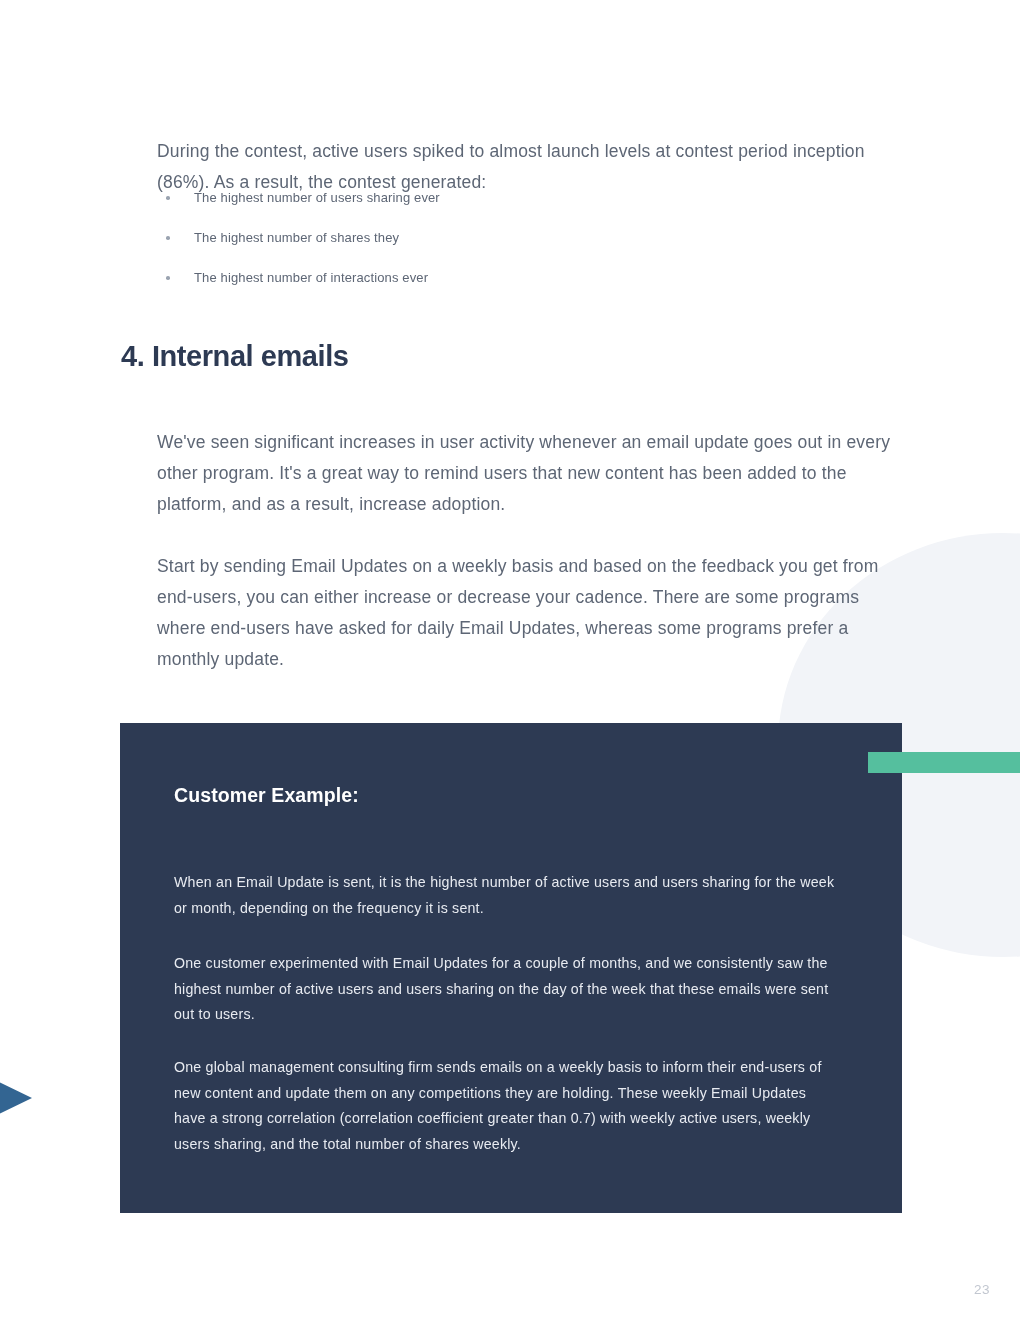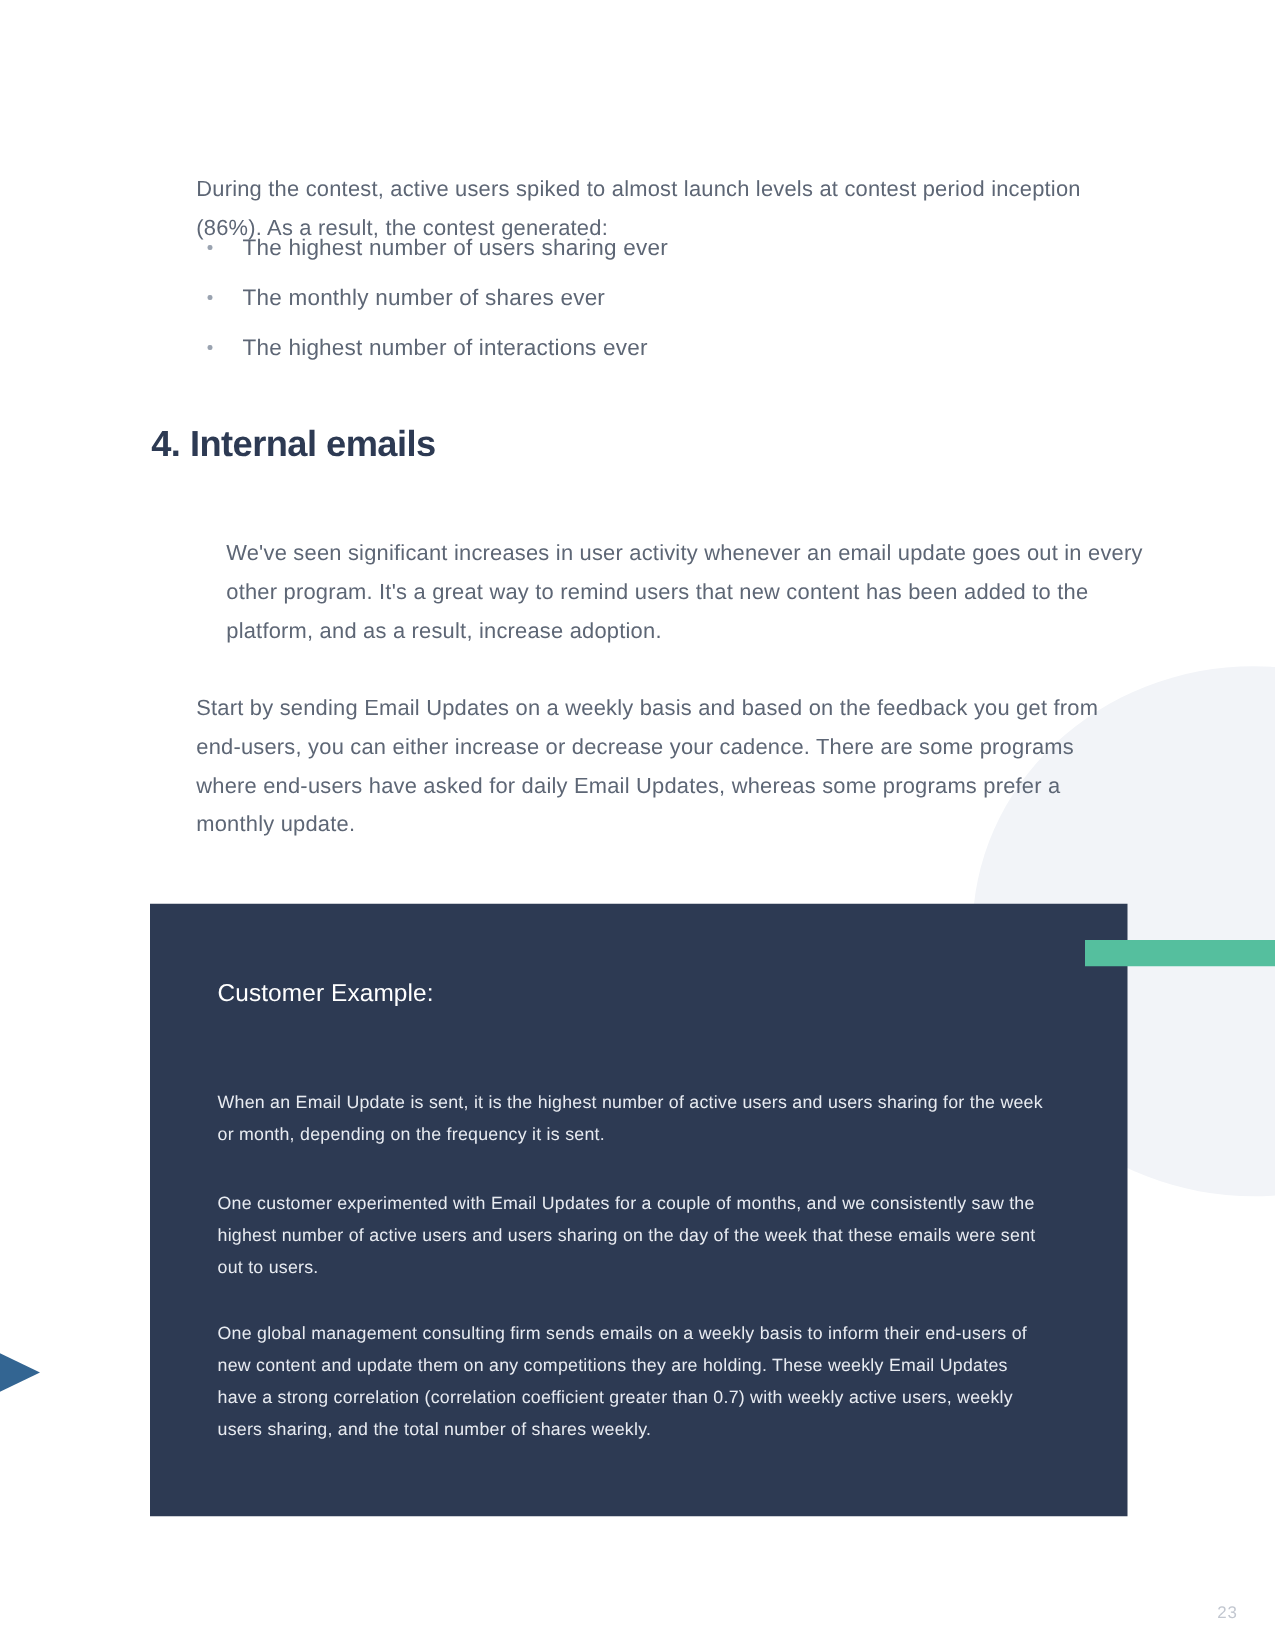--- a/index.html
+++ b/index.html
@@ -74,21 +74,21 @@
     left: 157px;
     top: 188px;
     width: 740px;
     list-style: none;
     margin: 0;
     padding: 0;
   }
   .bullet-item {
     position: relative;
     padding-left: 37px;
-    font-size: 18px;
+    font-size: 13px;
     line-height: 20px;
     color: #5d6675;
     margin-bottom: 20px;
     letter-spacing: 0.01em;
   }
   .bullet-item::before {
     content: "";
     position: absolute;
     left: 9px;
     top: 8px;
@@ -103,39 +103,39 @@
     left: 121px;
     top: 337px;
     font-size: 29px;
     line-height: 38px;
     font-weight: 700;
     color: #2d3a53;
     letter-spacing: -0.015em;
     margin: 0;
   }
 
-  #para-1 { top: 409px; margin-left: 24px; }
+  #para-1 { top: 409px; }
   #para-2 { top: 533px; }
 
   
   .callout {
     position: absolute;
     left: 120px;
     top: 723px;
     width: 782px;
     height: 490px;
     background: #2d3a53;
     z-index: 2;
   }
   .callout-title {
     position: absolute;
     left: 54px;
     top: 61px;
     font-size: 19.5px;
-    font-weight: 400;
+    font-weight: 700;
     color: #ffffff;
     letter-spacing: 0.005em;
     margin: 0;
   }
   .callout-body {
     position: absolute;
     left: 54px;
     width: 664px;
     font-size: 14.2px;
     line-height: 25.5px;
@@ -169,21 +169,21 @@
 <body>
 
 <div class="deco-circle"></div>
 
 <div class="page">
 
   <p class="body-text" id="intro-para">During the contest, active users spiked to almost launch levels at contest period inception (86%). As a result, the contest generated:</p>
 
   <ul class="bullet-list">
     <li class="bullet-item">The highest number of users sharing ever</li>
-    <li class="bullet-item">The monthly number of shares ever</li>
+    <li class="bullet-item">The highest number of shares they</li>
     <li class="bullet-item">The highest number of interactions ever</li>
   </ul>
 
   <h2 class="section-heading">4. Internal emails</h2>
 
   <p class="body-text" id="para-1">We've seen significant increases in user activity whenever an email update goes out in every other program. It's a great way to remind users that new content has been added to the platform, and as a result, increase adoption.</p>
 
   <p class="body-text" id="para-2">Start by sending Email Updates on a weekly basis and based on the feedback you get from end-users, you can either increase or decrease your cadence. There are some programs where end-users have asked for daily Email Updates, whereas some programs prefer a monthly update.</p>
 
   <div class="callout">

